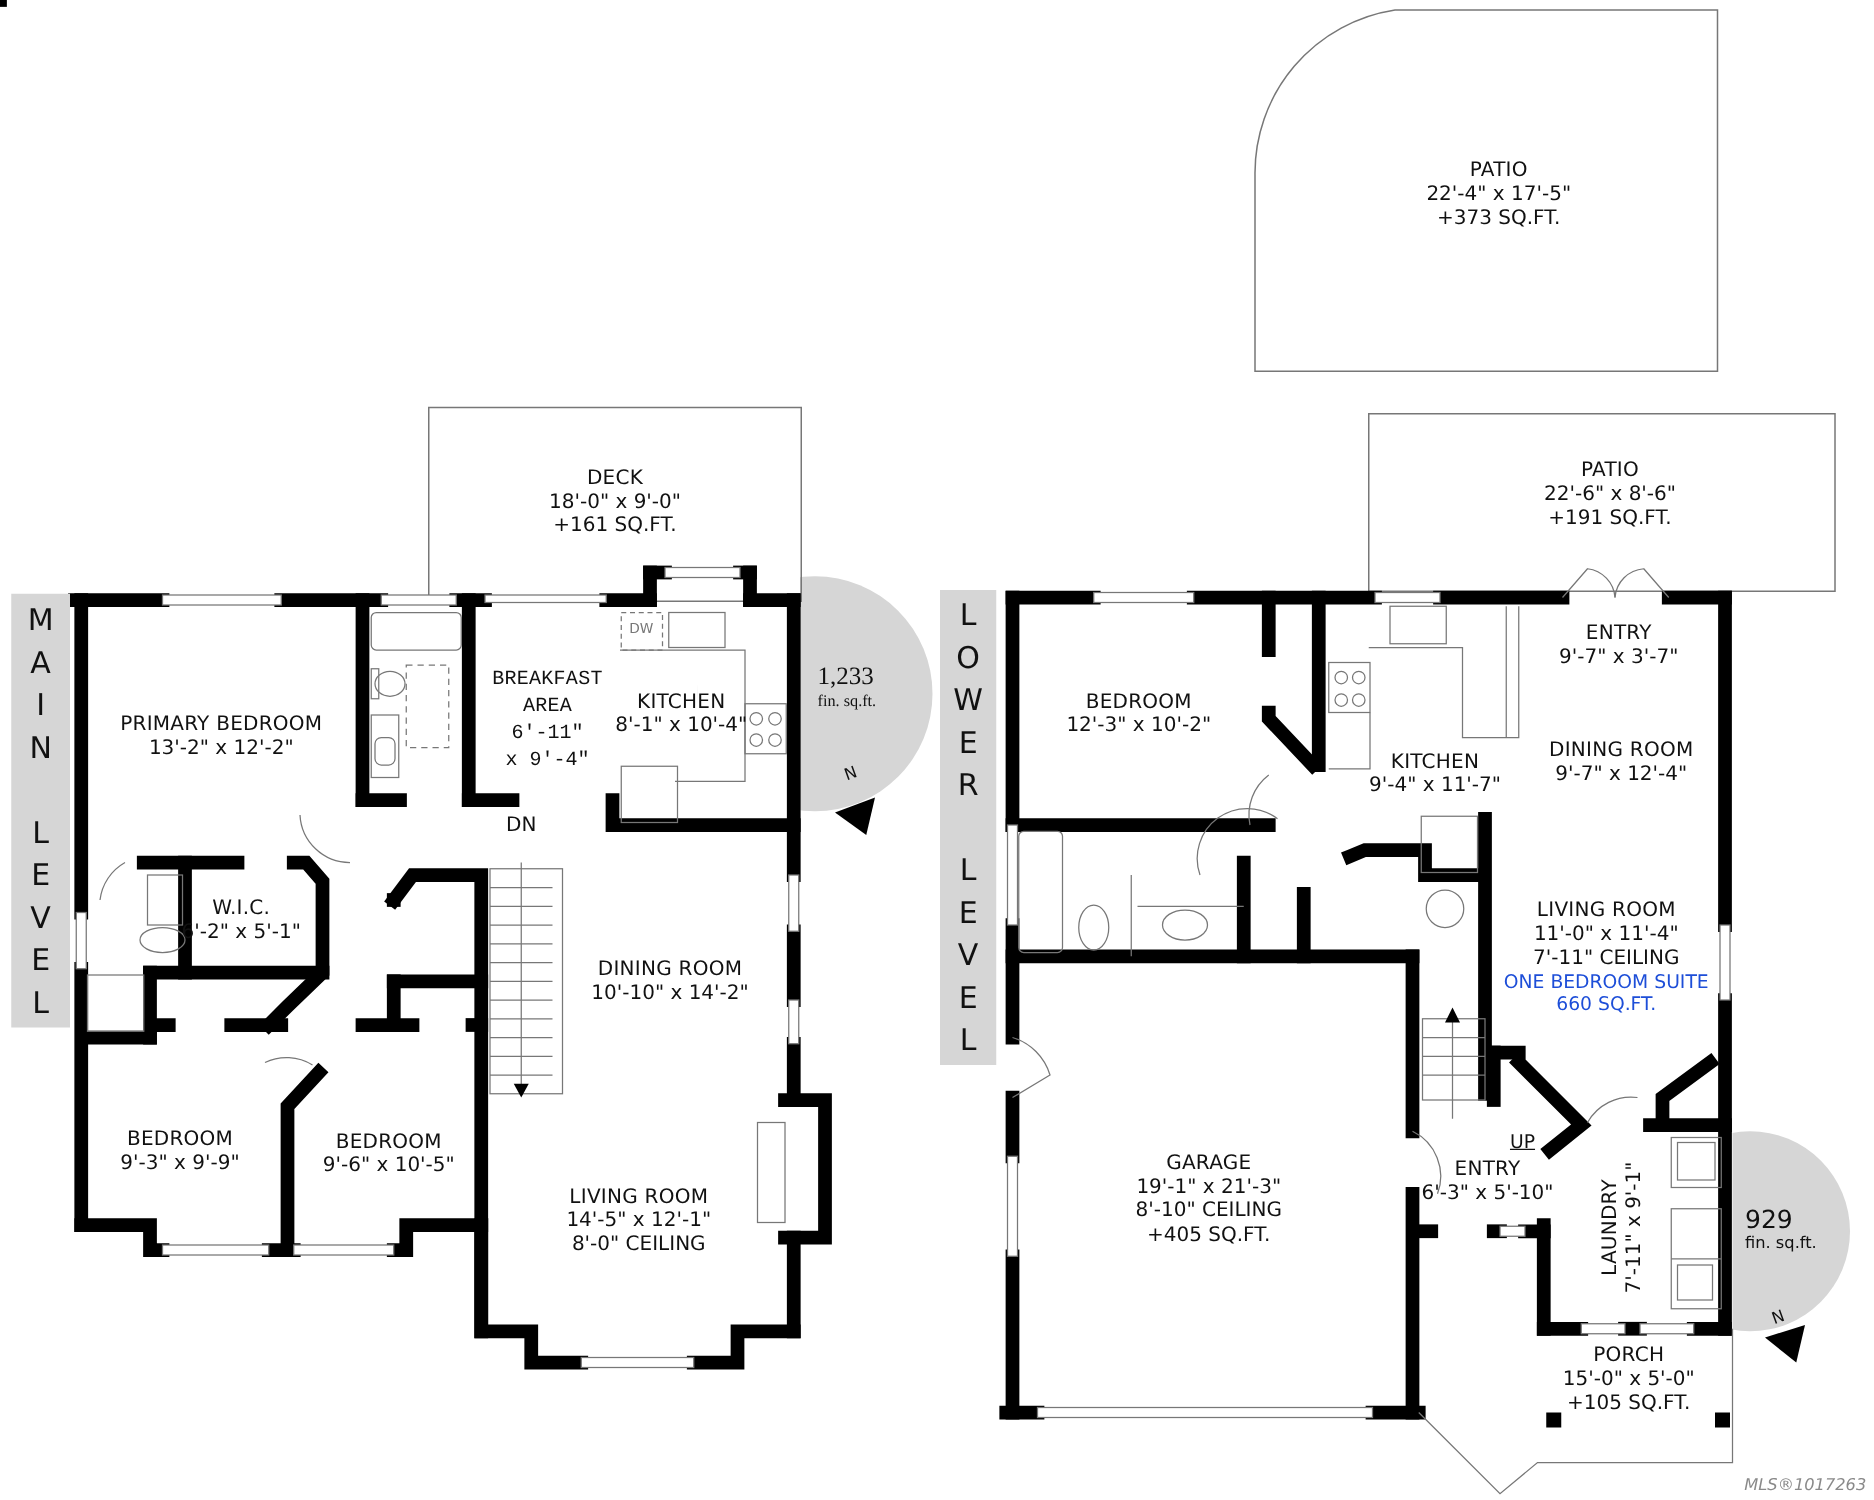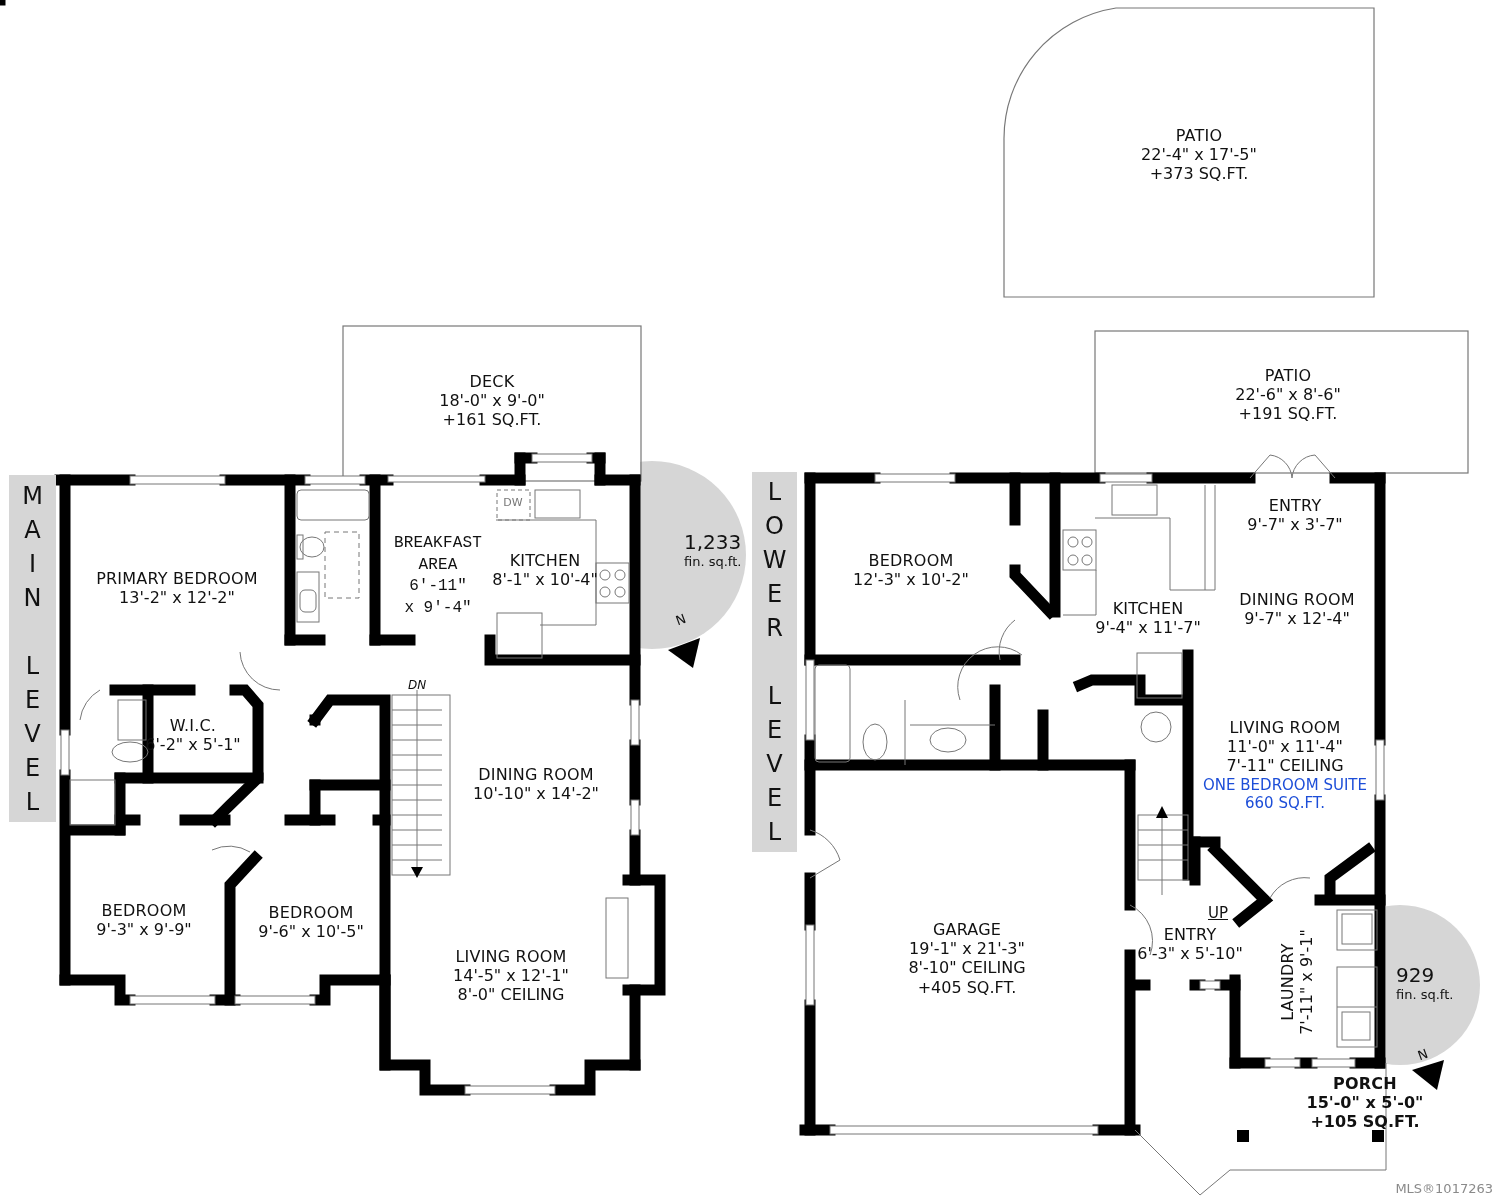--- a/index.html
+++ b/index.html
@@ -8,21 +8,21 @@
   .lbl{position:absolute;text-align:center;color:#111;white-space:nowrap;transform:translateX(-50%);line-height:1.2;}
   .lbl .n{font-size:16px;letter-spacing:0.2px;}
   .lbl .d{font-size:16px;}
   .lbl .s{font-size:16px;}
   .lbl .g{font-size:15px;color:#1d4ed8;}
   .level-tag{position:absolute;background:#d6d6d6;display:flex;flex-direction:column;align-items:center;justify-content:center;}
   .level-tag span{display:block;font-size:24px;line-height:34px;color:#111;font-family:"DejaVu Sans",sans-serif;}
   .sqft{position:absolute;color:#111;}
   .sqft .big{font-size:20px;}
   .sqft .small{font-size:13px;}
-  .mls{position:absolute;right:6px;bottom:4px;font-size:13px;color:#8a8a8a;}
+  .mls{position:absolute;right:6px;bottom:4px;font-size:13px;color:#8a8a8a;font-style:italic;}
   .vert{transform:translate(-50%,-50%) rotate(-90deg);transform-origin:center;}
 </style>
 </head>
 <body>
 
 <svg id="plan" width="1499" height="1200" viewBox="0 0 1499 1200" xmlns="http://www.w3.org/2000/svg">
 
   <g>
 
     <path d="M632,472 A92,92 0 0 1 632,640 Z" fill="#d6d6d6" transform="translate(0,0)"></path>
@@ -300,21 +300,21 @@
   <span>E</span>
   <span>R</span>
   <span style="height:34px"></span>
   <span>L</span>
   <span>E</span>
   <span>V</span>
   <span>E</span>
   <span>L</span>
 </div>
 
-<div class="sqft" style="left:684px;top:530px;">
+<div class="sqft" style="left:654px;top:530px;font-family:Liberation Serif, serif;">
   <div class="big">1,233</div>
   <div class="small">fin. sq.ft.</div>
 </div>
 <div class="sqft" style="left:676px;top:612px;font-size:13px;transform:rotate(-20deg);">N</div>
 
 <div class="sqft" style="left:1396px;top:963px;">
   <div class="big">929</div>
   <div class="small">fin. sq.ft.</div>
 </div>
 <div class="sqft" style="left:1418px;top:1047px;font-size:13px;transform:rotate(-20deg);">N</div>
@@ -336,21 +336,21 @@
 </div>
 <div class="lbl" style="left:545px;top:551px;">
   <div class="n">KITCHEN</div>
   <div class="d">8'-1" x 10'-4"</div>
 </div>
 <div class="lbl" style="left:513px;top:496px;font-size:11px;color:#777;">DW</div>
 <div class="lbl" style="left:193px;top:716px;">
   <div class="n">W.I.C.</div>
   <div class="d">6'-2" x 5'-1"</div>
 </div>
-<div class="lbl" style="left:417px;top:678px;font-size:12px;font-style:italic;">DN</div>
+<div class="lbl" style="left:417px;top:650px;font-size:16px;">DN</div>
 <div class="lbl" style="left:536px;top:765px;">
   <div class="n">DINING ROOM</div>
   <div class="d">10'-10" x 14'-2"</div>
 </div>
 <div class="lbl" style="left:144px;top:901px;">
   <div class="n">BEDROOM</div>
   <div class="d">9'-3" x 9'-9"</div>
 </div>
 <div class="lbl" style="left:311px;top:903px;">
   <div class="n">BEDROOM</div>
@@ -403,19 +403,19 @@
 </div>
 <div class="lbl" style="left:1218px;top:904px;font-size:15px;text-decoration:underline;">UP</div>
 <div class="lbl" style="left:1190px;top:925px;">
   <div class="n">ENTRY</div>
   <div class="d">6'-3" x 5'-10"</div>
 </div>
 <div class="lbl vert" style="left:1297px;top:982px;">
   <div class="n">LAUNDRY</div>
   <div class="d">7'-11" x 9'-1"</div>
 </div>
-<div class="lbl" style="left:1365px;top:1074px;font-weight:bold;">
+<div class="lbl" style="left:1303px;top:1074px;">
   <div class="n">PORCH</div>
   <div class="d">15'-0" x 5'-0"</div>
   <div class="s">+105 SQ.FT.</div>
 </div>
 
 <div class="mls">MLS®1017263</div>
 
 </body></html>

